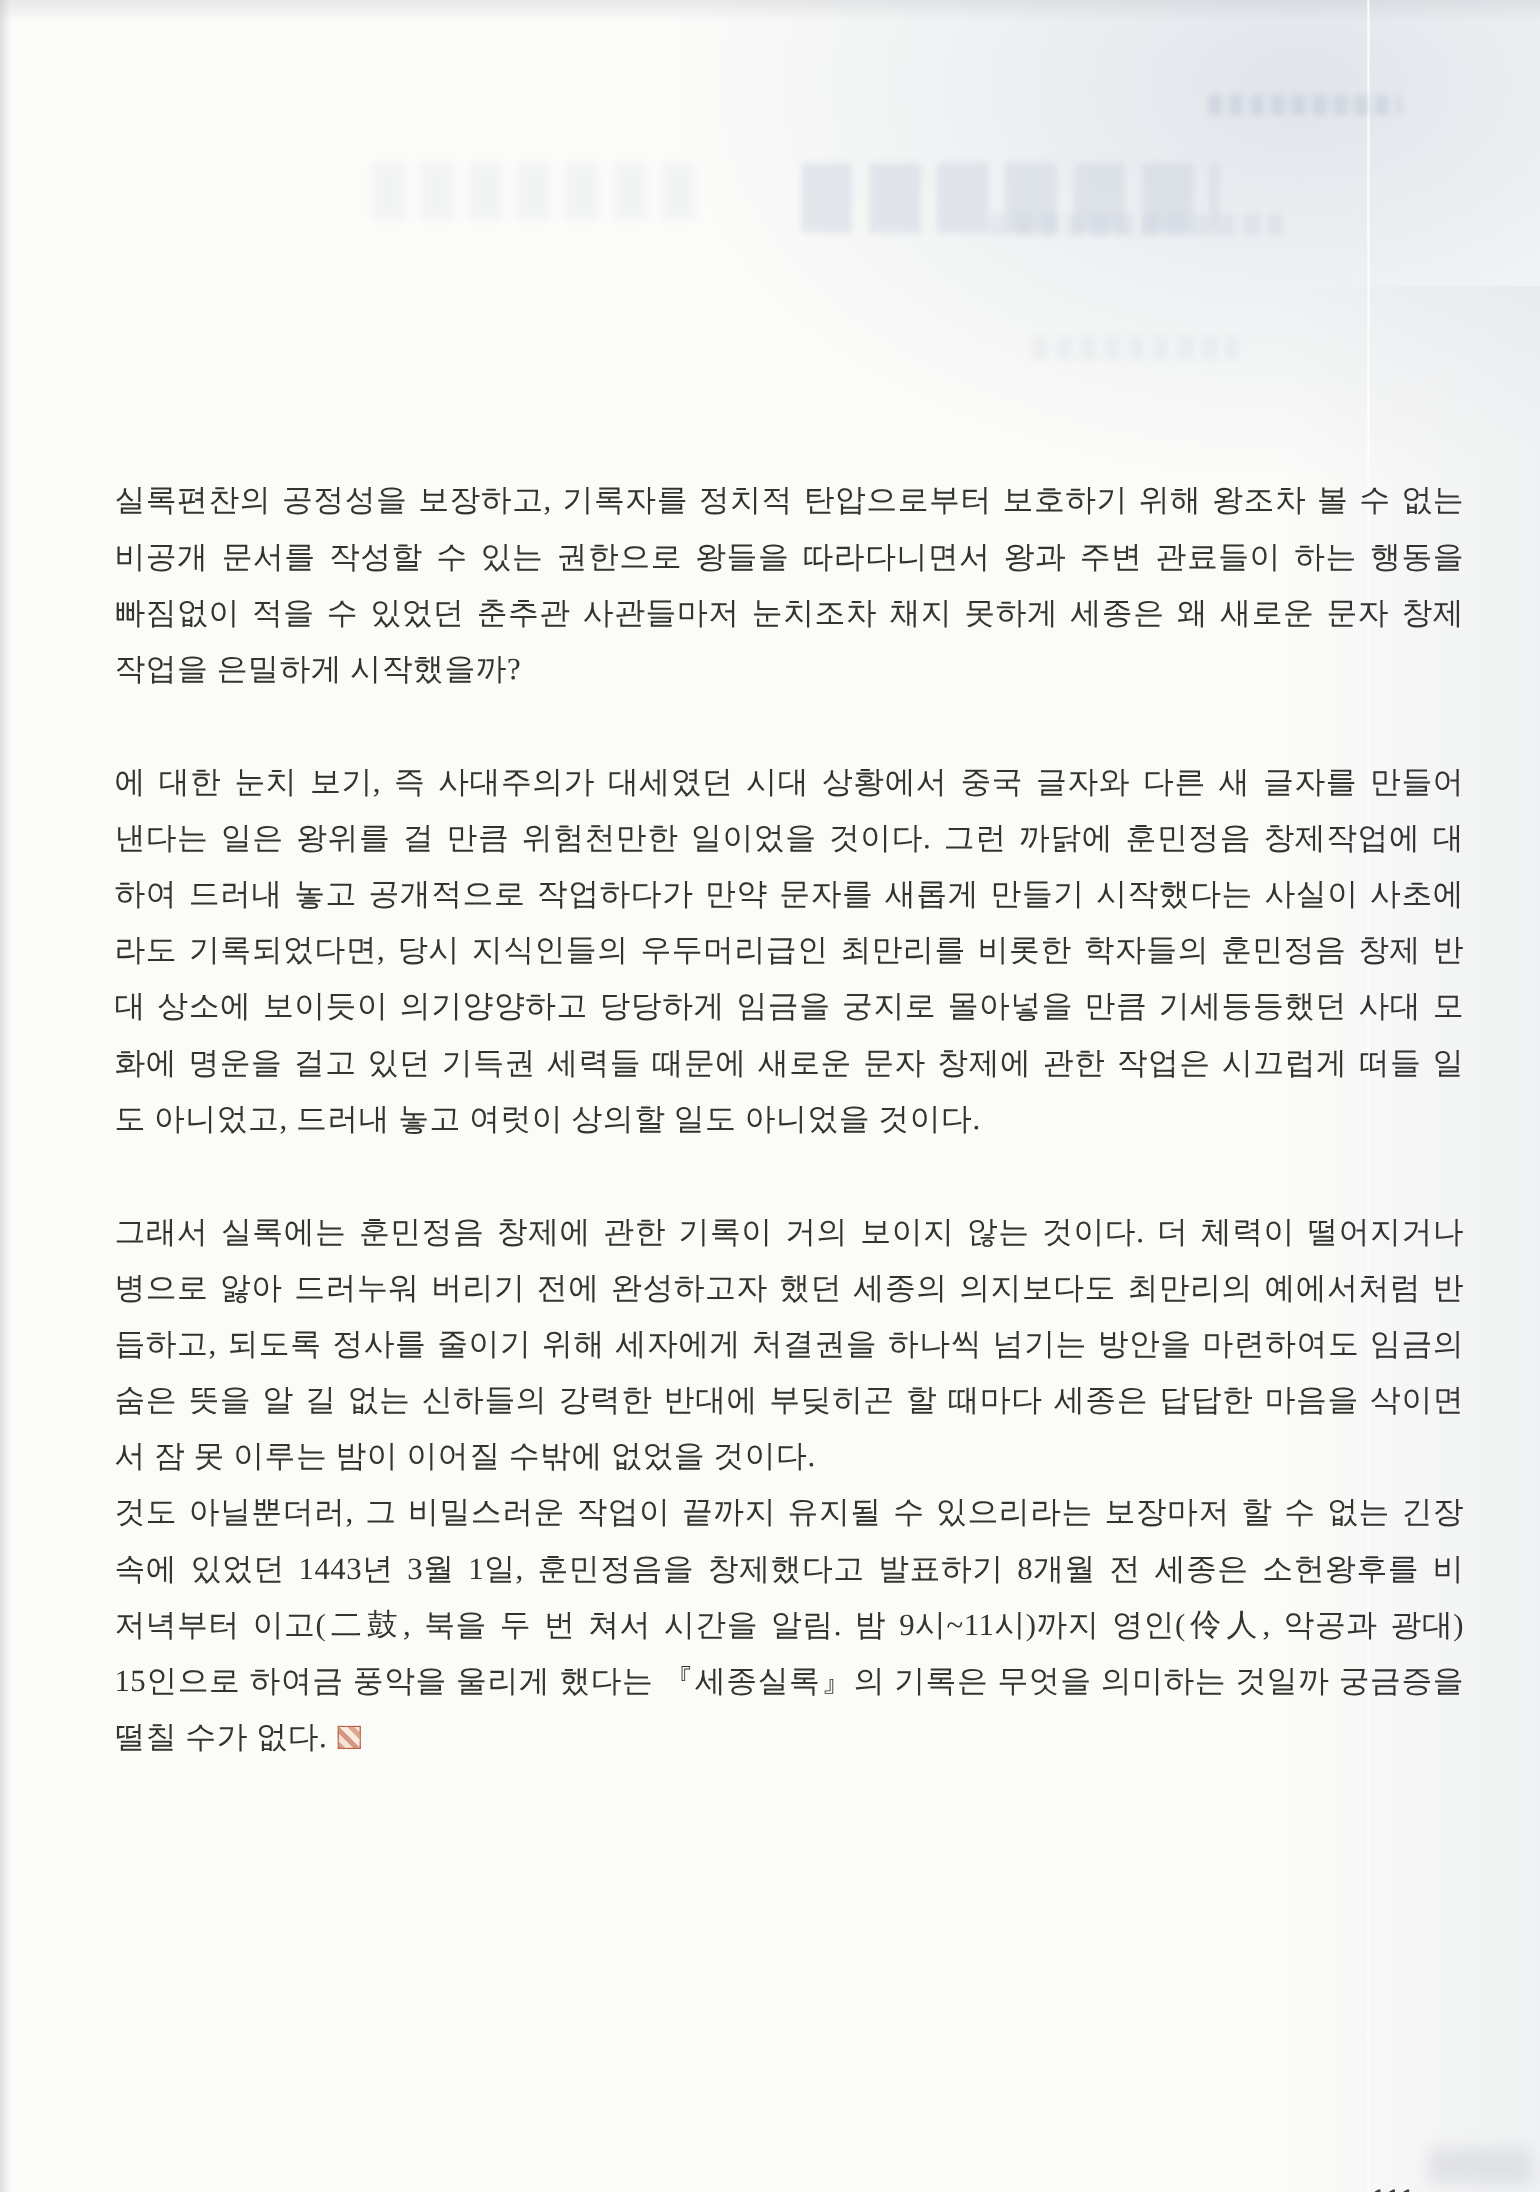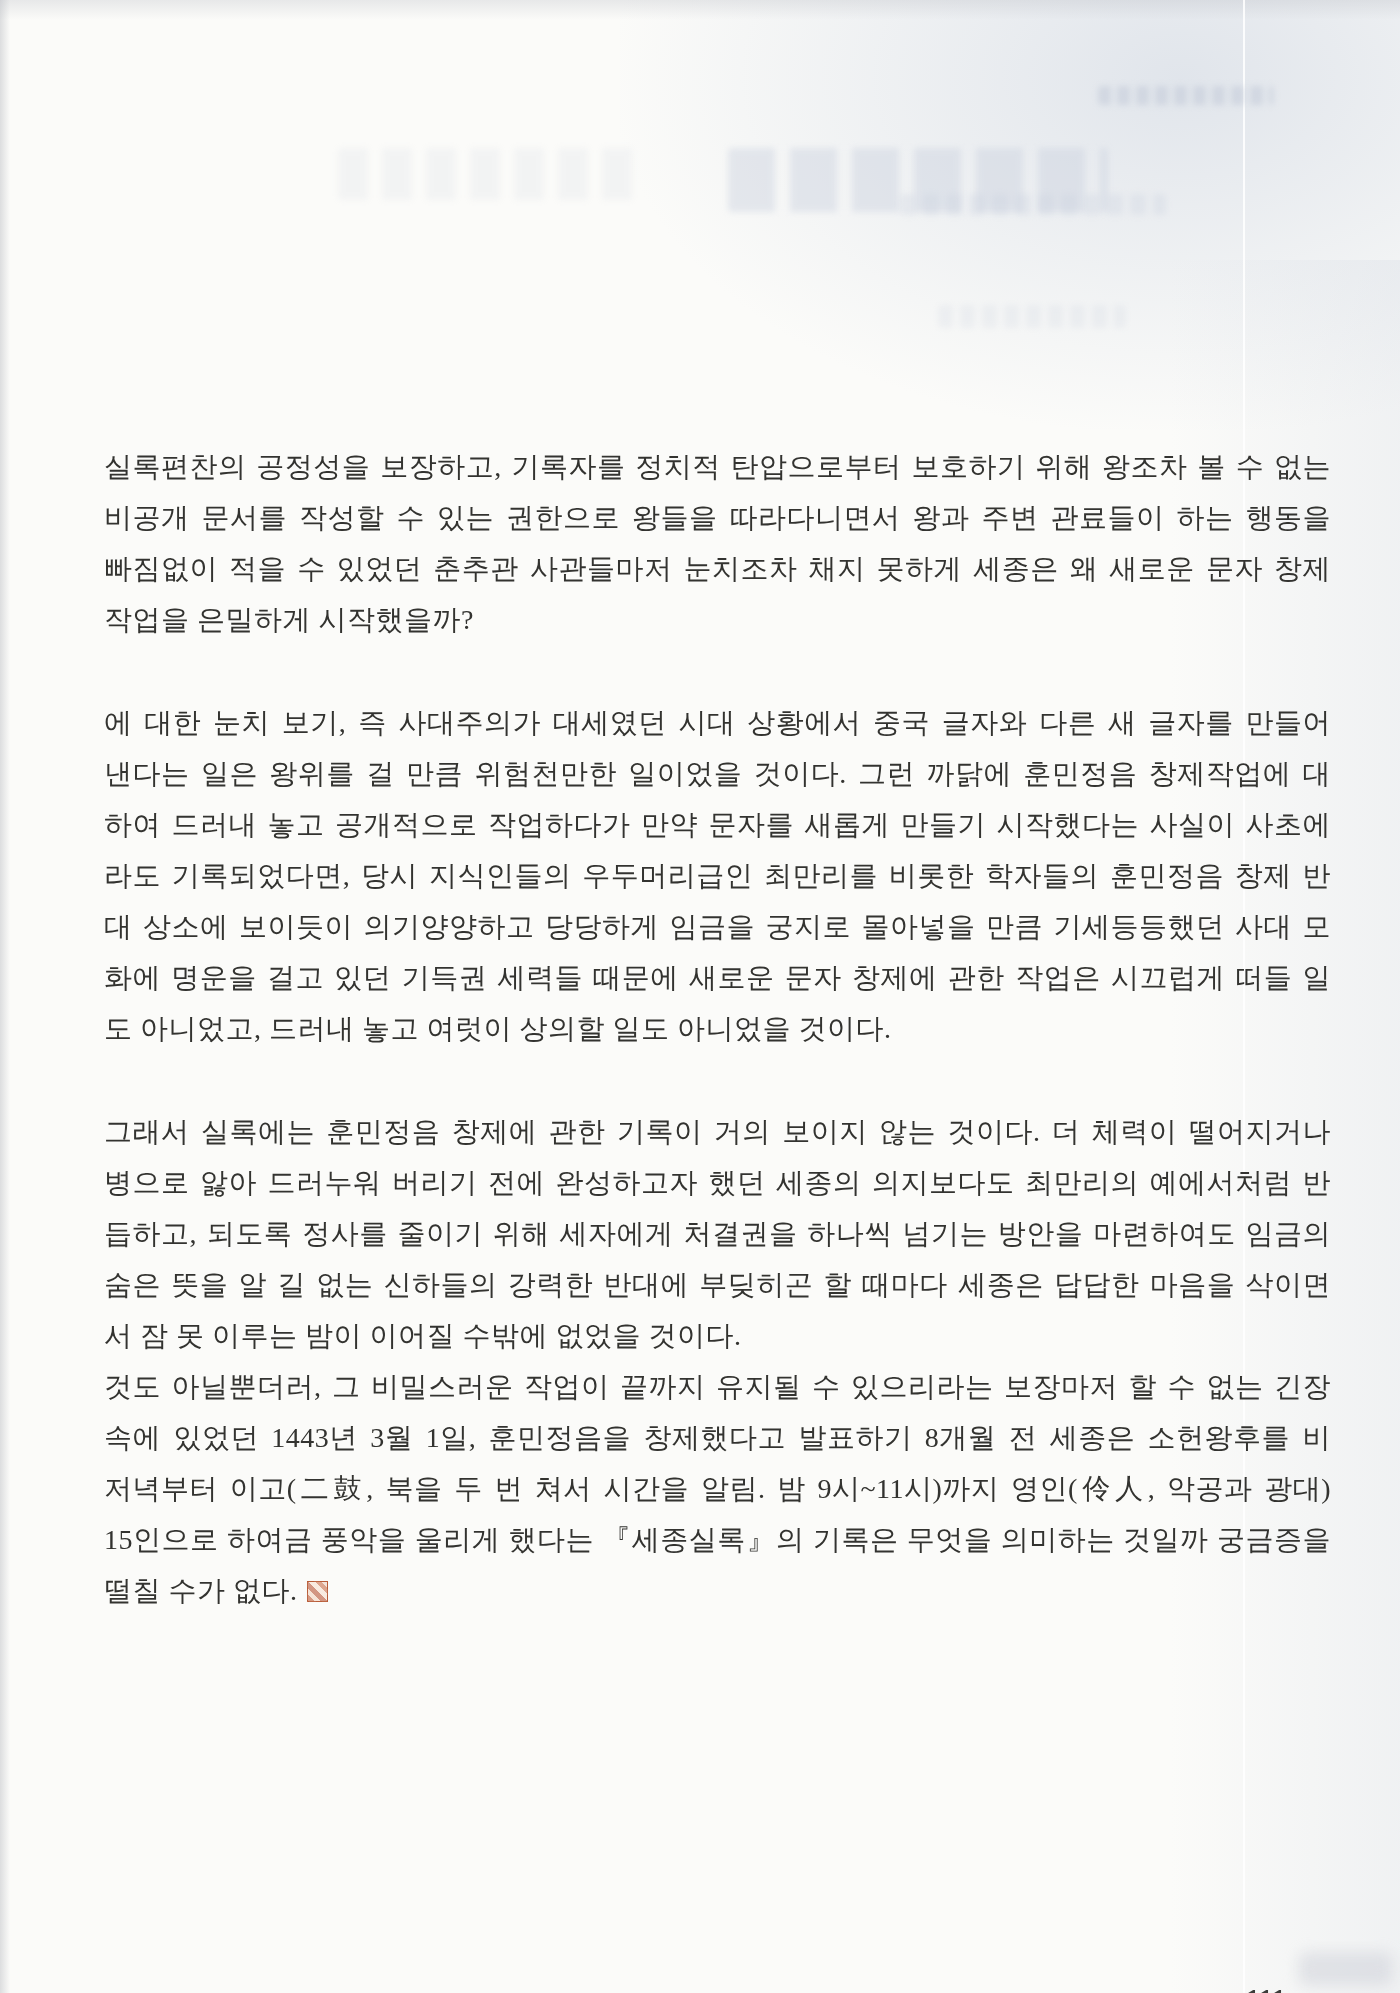--- a/index.html
+++ b/index.html
@@ -56,21 +56,21 @@
   .bleed-mid {
     left: 938px; top: 305px; width: 188px; height: 23px; opacity: 0.16;
     background: repeating-linear-gradient(90deg, #bfc7d6 0 15px, rgba(191,199,214,0) 15px 22px);
   }
   .smudge-bottom-right {
     position: absolute; left: 1298px; top: 1952px; width: 95px; height: 34px;
     background: rgba(188,193,204,0.35); filter: blur(7px); border-radius: 10px;
   }
   
   .body-text {
-    position: absolute; left: 104px; top: 441px; width: 1227px;
+    position: absolute; left: 104px; top: 430px; width: 1227px;
     color: #333330; font-size: 28px; line-height: 51px;
     letter-spacing: 0.5px;
   }
   .paragraph { margin-top: 52px; }
   .paragraph:first-child { margin-top: 0; }
   .paragraph.continues { margin-top: 0; }
   .line {
     height: 51px; overflow: hidden;
     text-align: justify; text-align-last: justify;
   }

